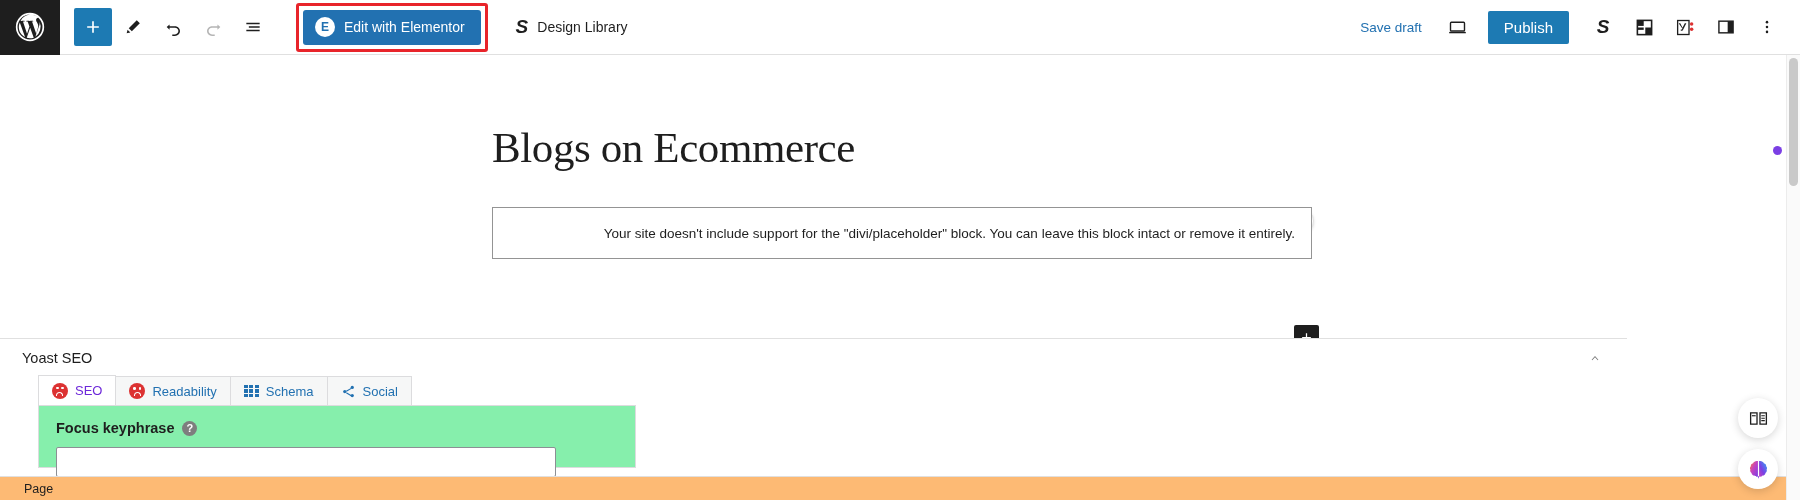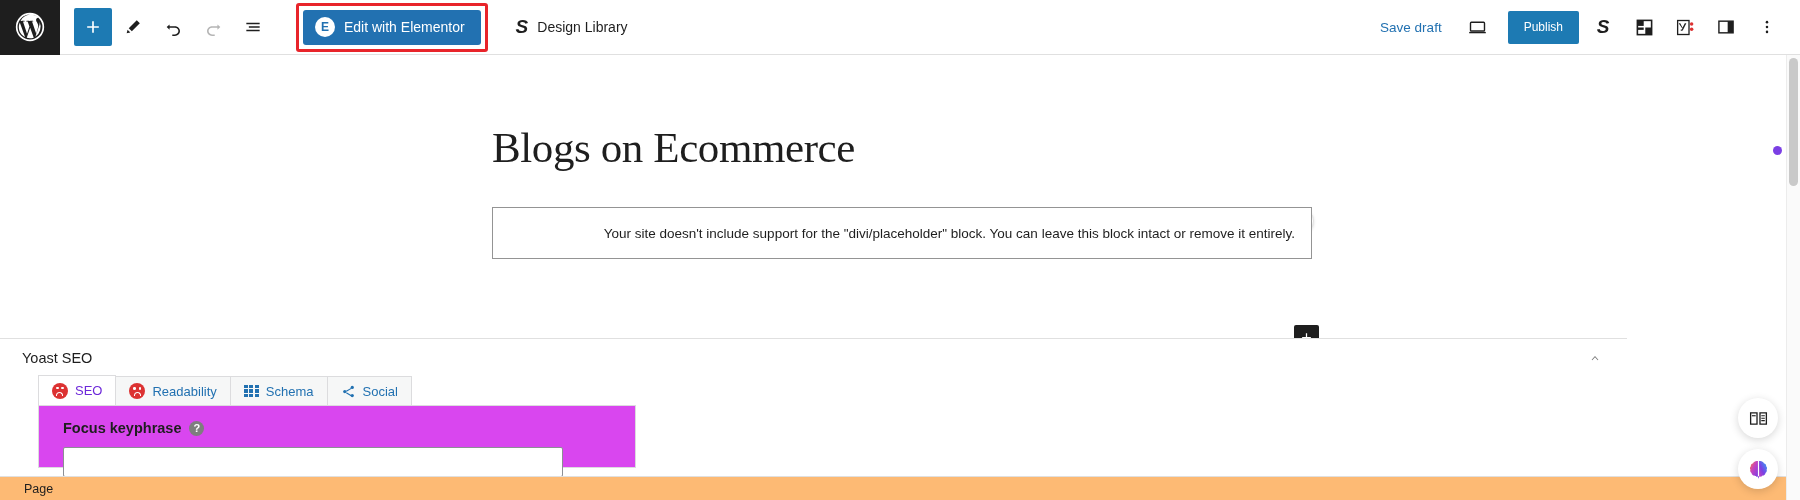--- a/index.html
+++ b/index.html
@@ -69,21 +69,21 @@
     margin-left: auto; display: flex; align-items: center;
     gap: 7px; padding-right: 16px; height: 55px;
   }
   .save-draft {
     font-size: 13.5px; color: #2271b1; cursor: pointer;
     padding: 0 12px; white-space: nowrap;
   }
   .publish-btn {
     background: #1d7ab3; color: #fff; border: none;
     height: 33px; padding: 0 16px; border-radius: 2px;
-    font-size: 12px; cursor: pointer; margin-left: 6px; margin-right: 0;
+    font-size: 15px; cursor: pointer; margin-left: 6px; margin-right: 10px;
   }
   .ico-btn {
     width: 34px; height: 34px; display: flex; align-items: center; justify-content: center;
     cursor: pointer; position: relative;
   }
 
   
   .canvas { position: absolute; top: 55px; left: 0; width: 1440px; height: 283px; background: #fff; }
   .post-title {
     position: absolute; left: 492px; top: 68px;
@@ -150,21 +150,21 @@
   .frown { position: absolute; left: 4.4px; bottom: 2.8px; width: 7px; height: 4px;
     border: 1.6px solid #fff; border-top: none; border-radius: 0 0 7px 7px;
     transform: rotate(180deg); }
   .grid-ico { width: 15px; height: 13px; display: grid; grid-template-columns: repeat(3,1fr);
     grid-template-rows: repeat(3,1fr); gap: 1.5px; flex: 0 0 15px; }
   .grid-ico i { background: #2271b1; display: block; }
 
   .keyphrase-box {
     margin-left: 38px; width: 598px;
     border: 1px solid #dcdcde; border-top: none;
-    padding: 14px 16px 0 24px; height: 62px; background: #d946ef;
+    padding: 14px 16px 0 17px; height: 62px; background: #86efac;
   }
   .kp-label { display: flex; align-items: center; gap: 8px; font-size: 14.5px; font-weight: bold; color: #1e1e1e; }
   .help-ico {
     width: 15px; height: 15px; border-radius: 50%; background: #7e7e7e;
     color: #fff; font-size: 11px; font-weight: bold;
     display: flex; align-items: center; justify-content: center; cursor: pointer;
   }
   .kp-input {
     margin-top: 11px; width: 500px; height: 30px;
     border: 1px solid #8c8f94; border-radius: 2px; background: #fff;

